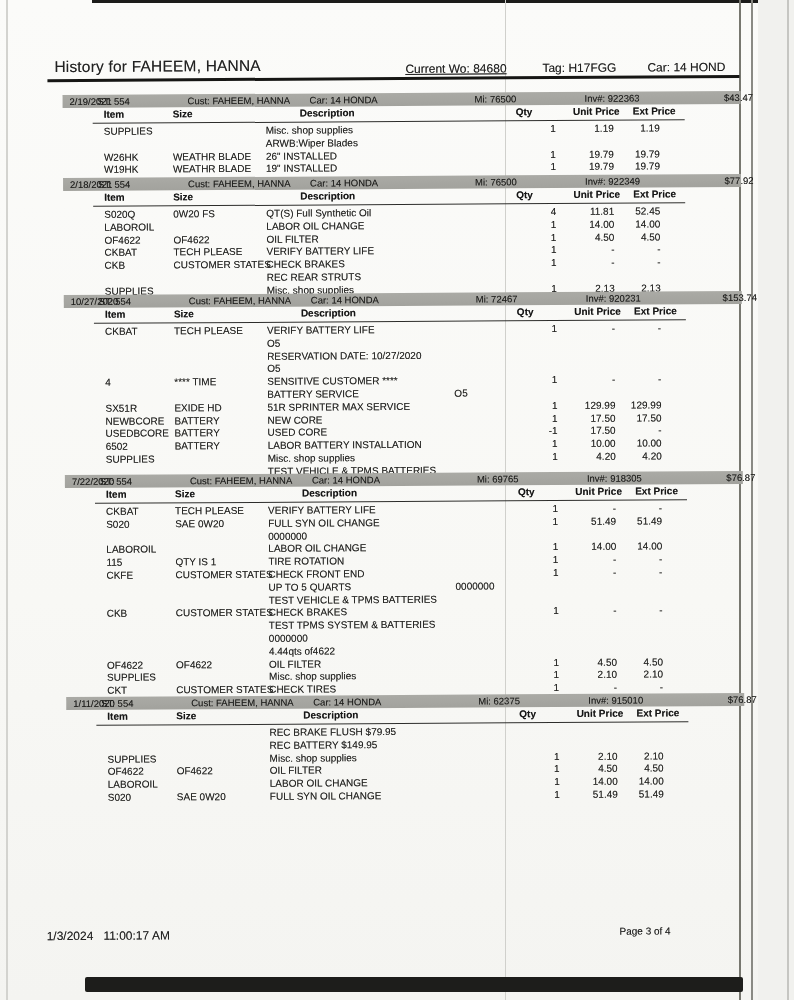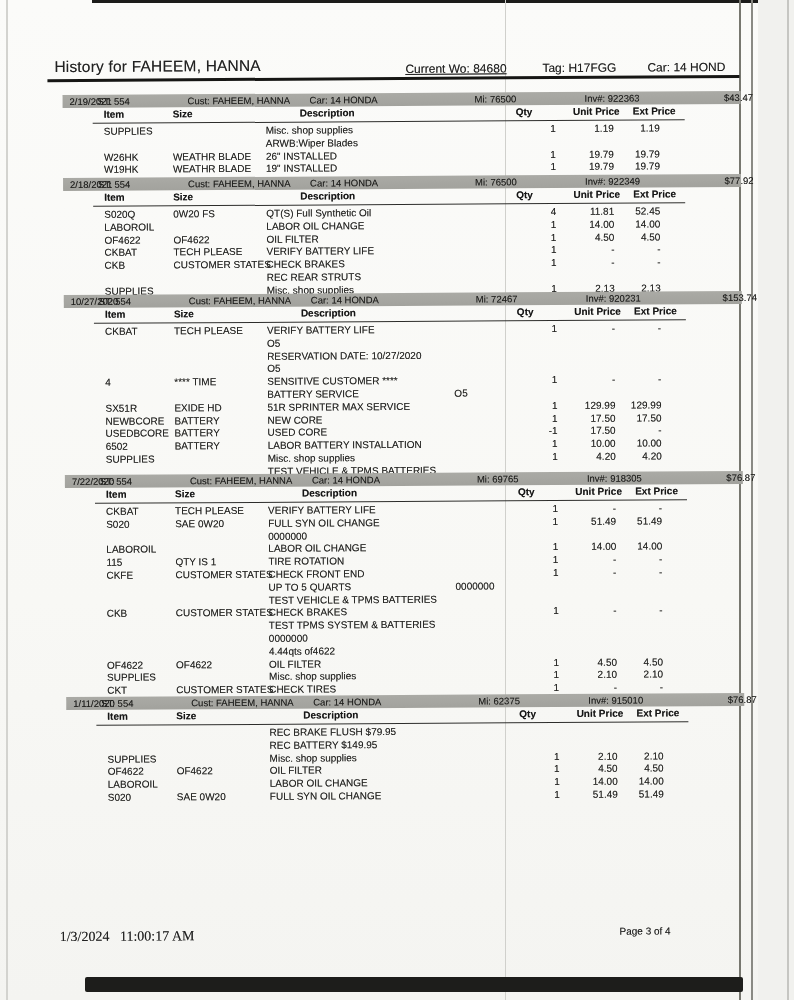--- a/index.html
+++ b/index.html
@@ -58,21 +58,21 @@
   .row span { position:absolute; top:0; white-space:pre; color:#242422; }
   .c-item  { left:106px; }
   .c-size  { left:175px; }
   .c-desc  { left:268px; }
   .c-desc2 { left:455px; }
   .c-qty   { left:518px; width:40px; text-align:right; }
   .c-unit  { left:556px; width:60px; text-align:right; }
   .c-ext   { left:604px; width:58px; text-align:right; }
 
   
-  .foot-ts   { position:absolute; left:57px;  top:927px; font-size:14px; white-space:pre;font-family:Liberation Serif, serif; }
+  .foot-ts   { position:absolute; left:44px;  top:927px; font-size:12px; white-space:pre; }
   .foot-page { position:absolute; left:600px; top:927px; width:68px; text-align:right; font-size:10px; }
 </style>
 </head>
 <body>
 
 <div class="page">
 
   <div class="top-edge"></div>
   <div class="vline-left"></div>
   <div class="vline-mid"></div>

